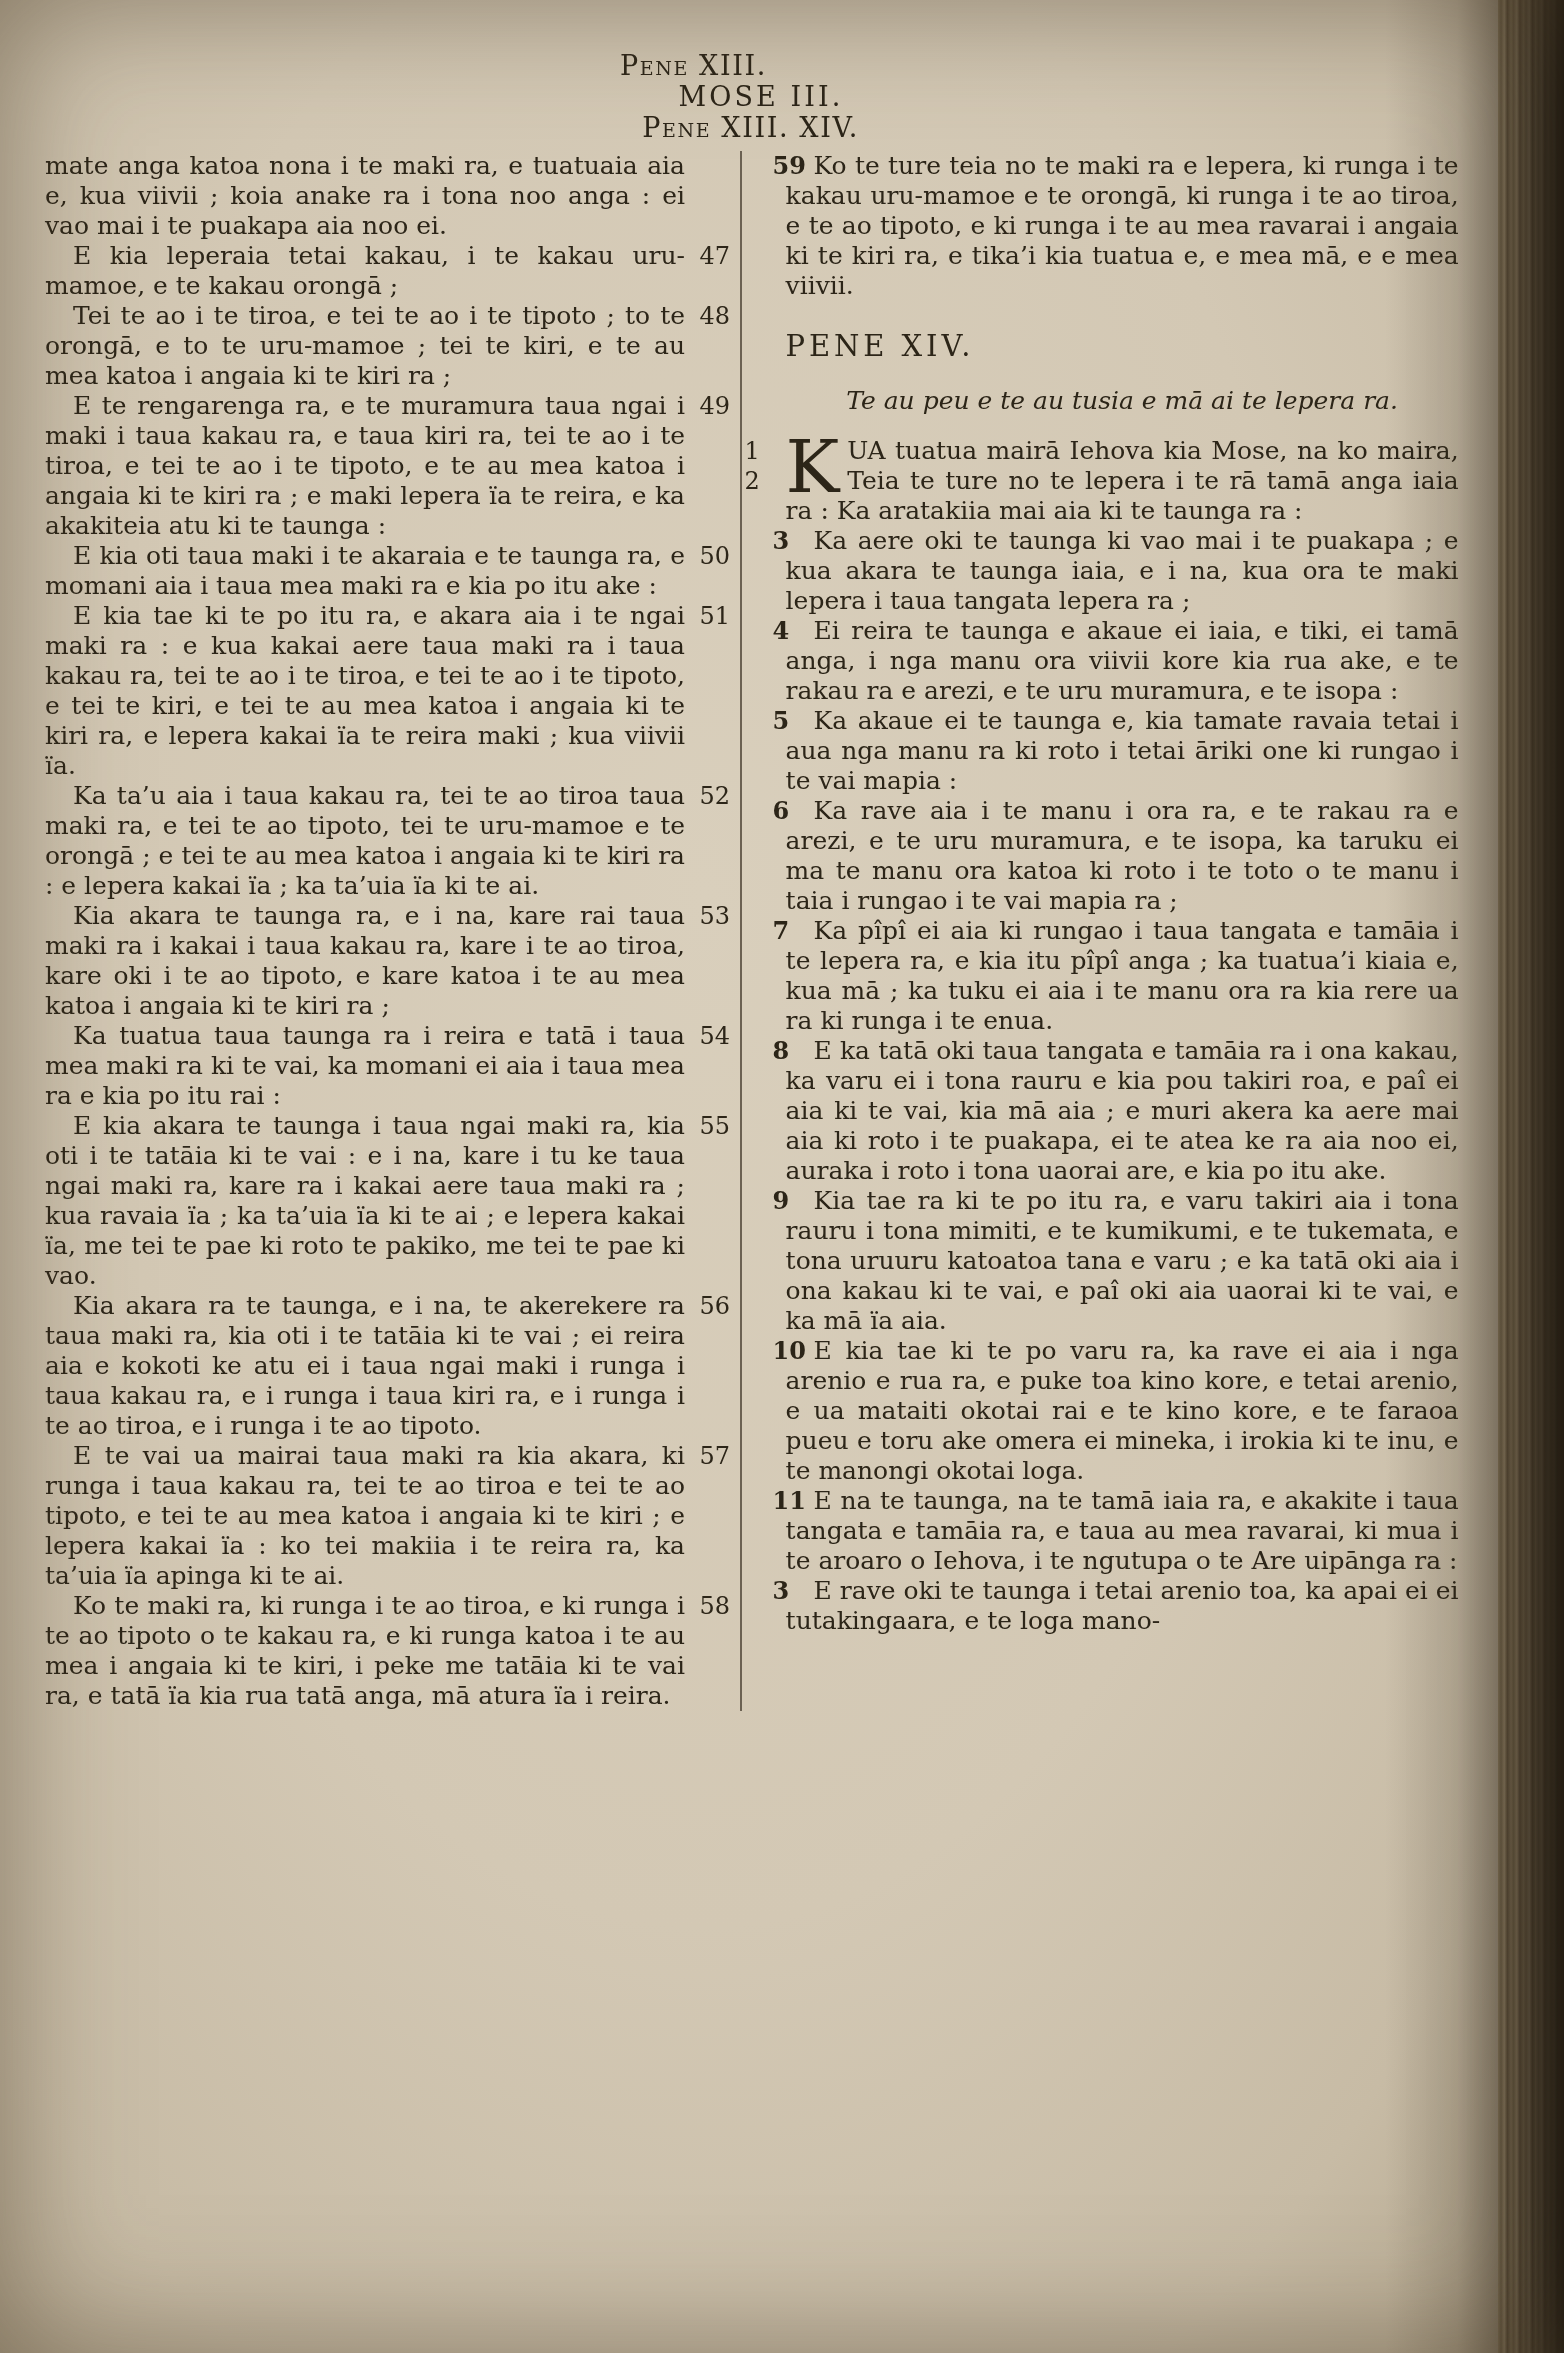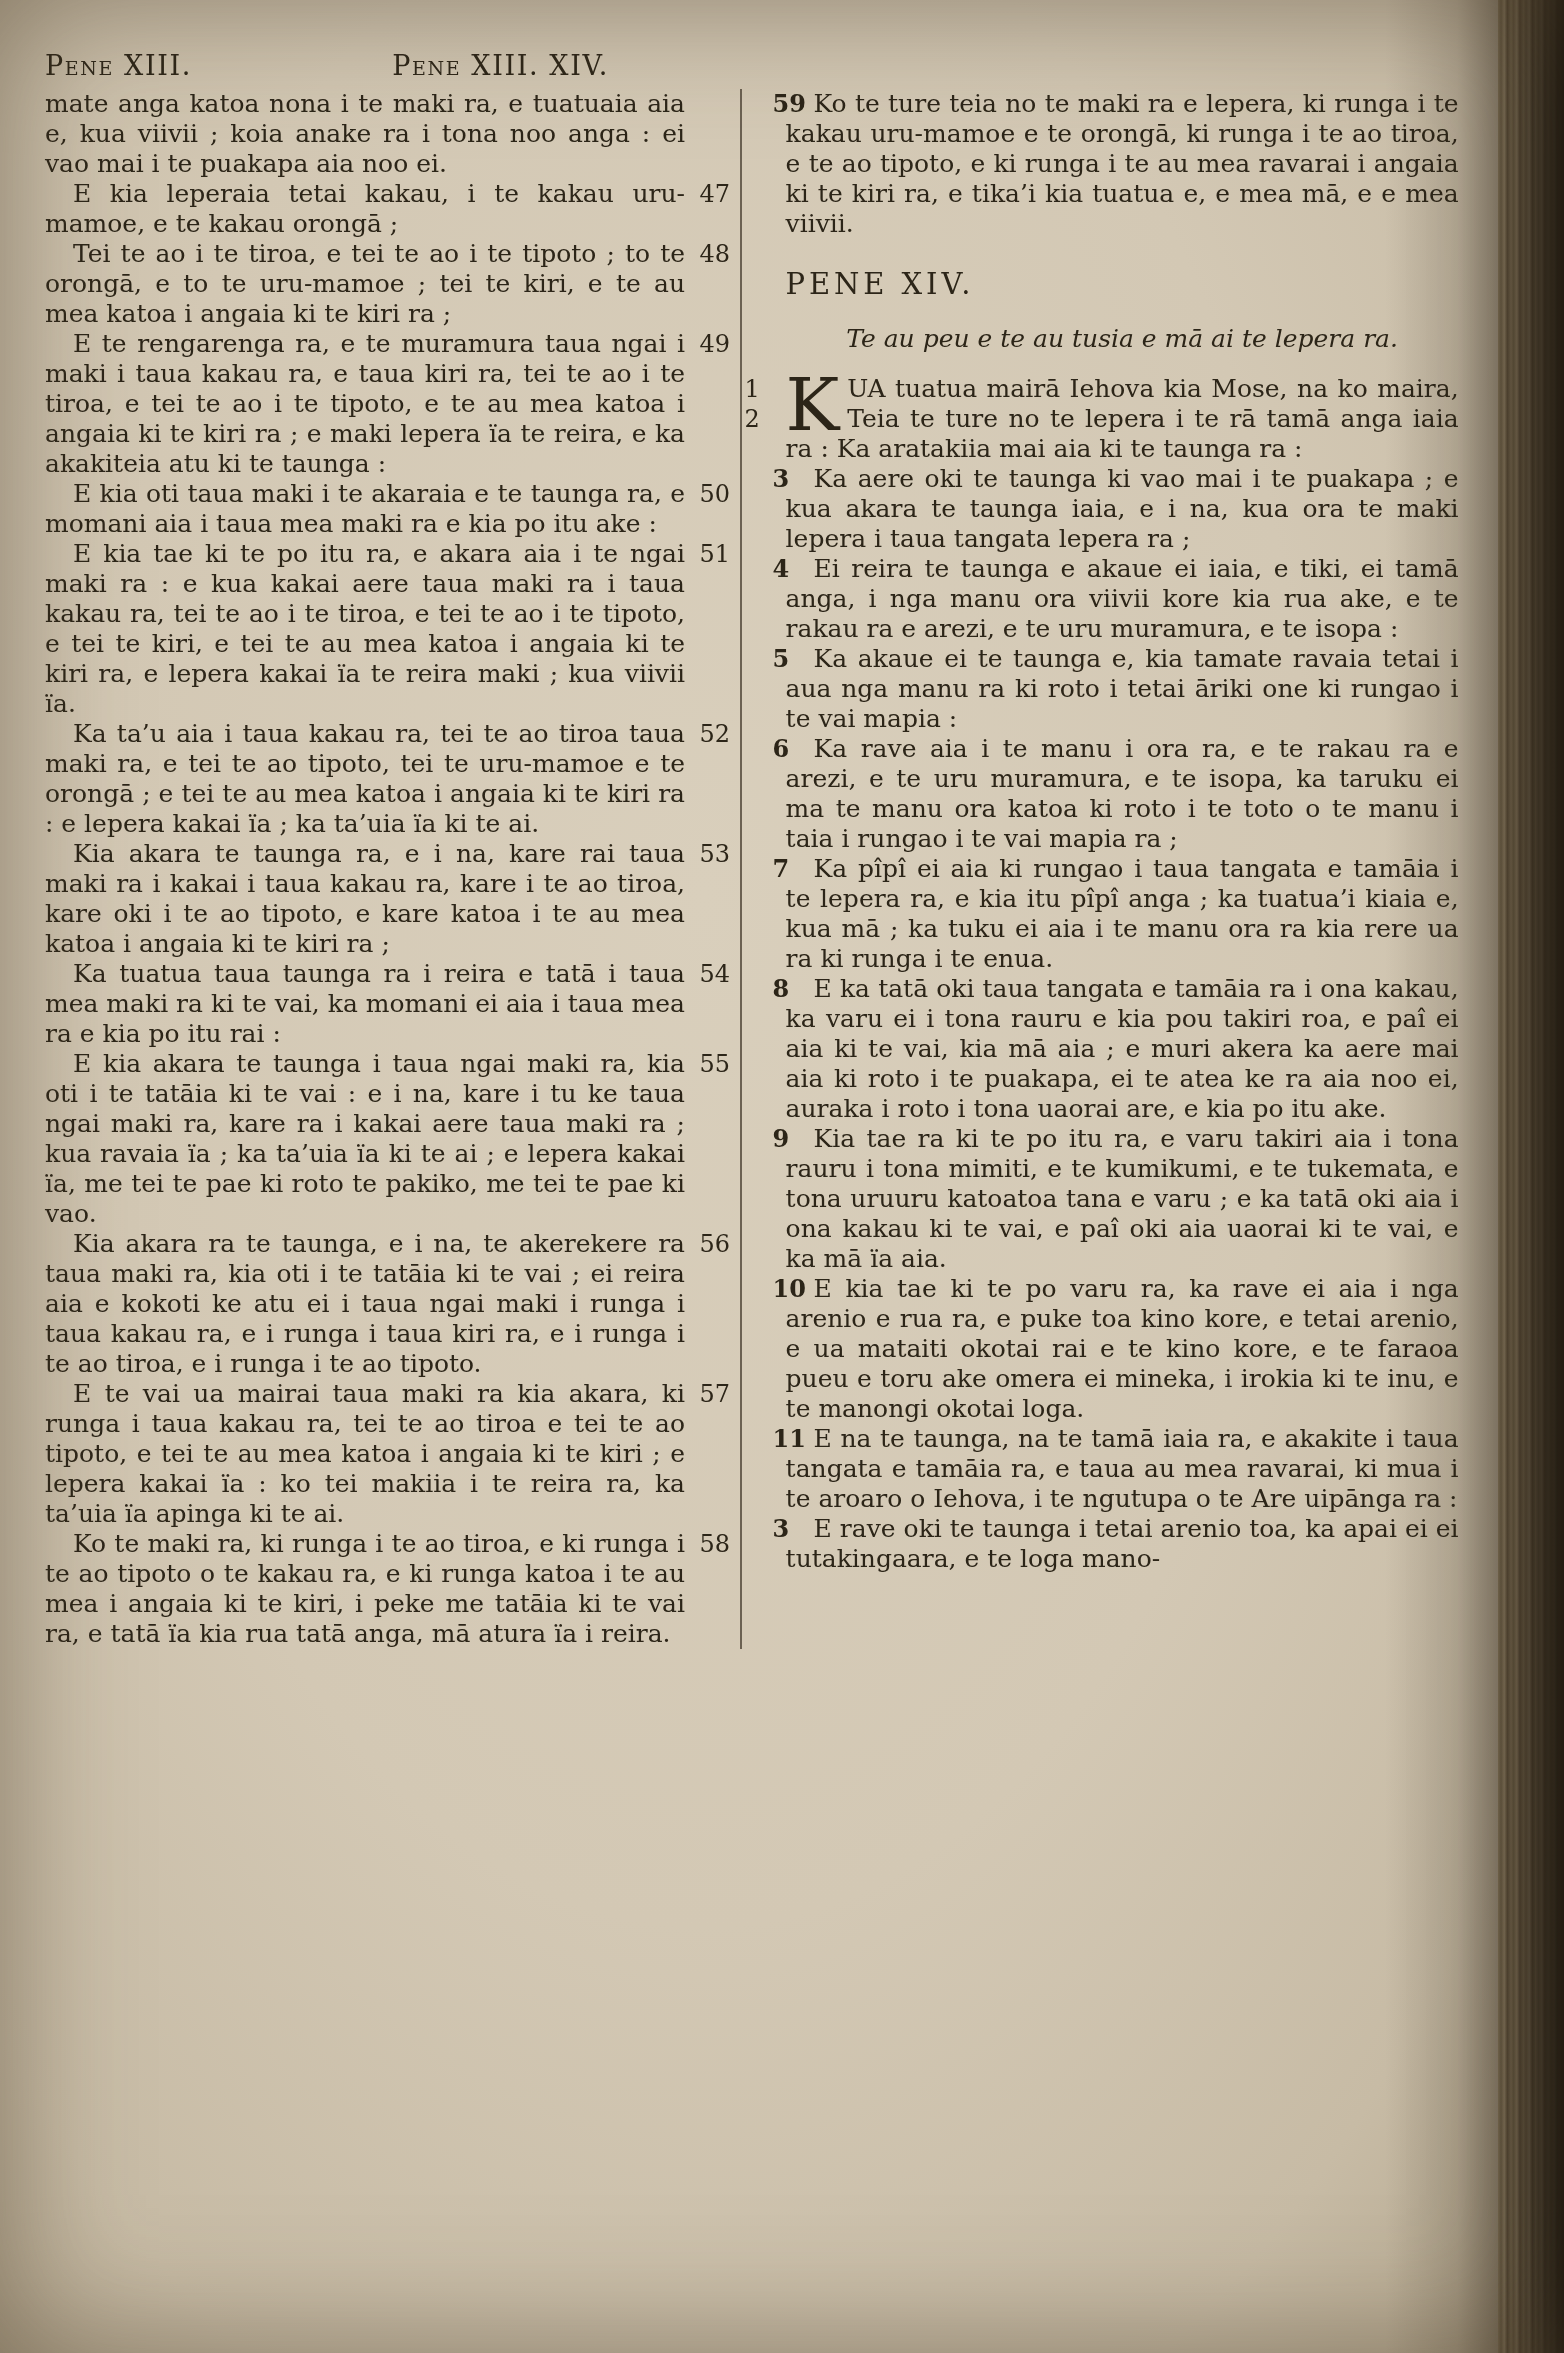--- a/index.html
+++ b/index.html
@@ -28,21 +28,21 @@
       rgba(40,31,20,0.55) 72%, #14100a 100%);
     z-index: 2;
   }
   .vignette {
     position: absolute; inset: 0; z-index: 3; pointer-events: none;
     box-shadow: inset 0 0 133px rgba(72,58,38,0.55);
   }
 
   .content { position: absolute; left: 45px; top: 50px; width: 1432px; z-index: 0; }
 
-  .header { display: flex; align-items: center; font-size: 27px; }
+  .header { display: flex; align-items: center; font-size: 27px; flex-direction: column; }
   .h-left  { width: 282px; font-variant: small-caps; letter-spacing: 1.6px; }
   .h-center{ flex: 1; text-align: center; letter-spacing: 3.1px; }
   .h-right { width: 368px; text-align: right; font-variant: small-caps; letter-spacing: 1.6px; padding-right: 86px; box-sizing: border-box; }
 
   .columns { display: flex; margin-top: 8px; }
   .col { position: relative; }
   .col-left  { width: 640px; margin-right: 55px; }
   .divider   { width: 1.6px; background: #6b6152; }
   .col-right { width: 673px; margin-left: 44px; }
 
@@ -93,20 +93,21 @@
 </style>
 </head>
 <body>
 
 <div class="page">
 
   <div class="content">
 
     <div class="header">
       <span class="h-left">Pene XIII.</span>
+      <span class="h-center">MOSE III.</span>
       <span class="h-right">Pene XIII. XIV.</span>
     </div>
 
     <div class="columns">
 
       <div class="col col-left">
         <p class="verse">
           <span>mate anga katoa nona i te maki ra, e tuatuaia aia e, kua viivii ; koia anake ra i tona noo anga : ei vao mai i te puakapa aia noo ei.</span>
         </p>
         <div>

